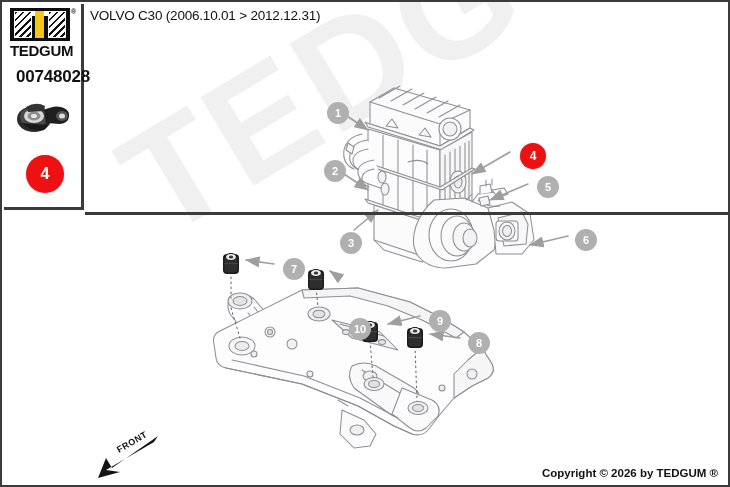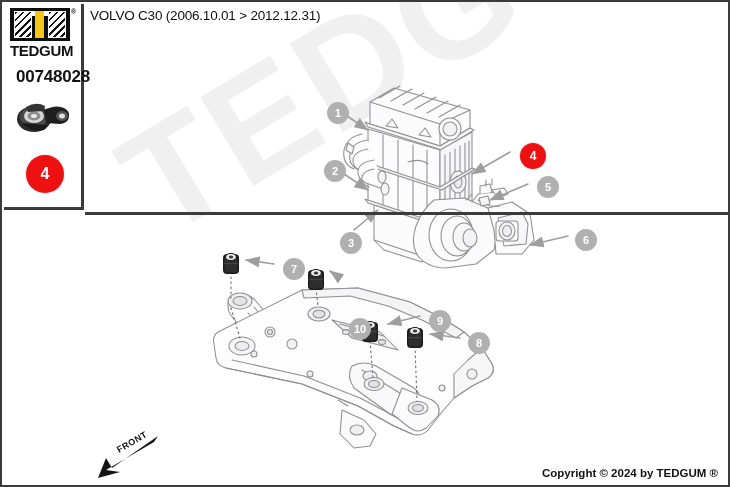--- a/index.html
+++ b/index.html
@@ -403,15 +403,15 @@
   <div class="marker red" style="left:518px;top:141px;">4</div>
   <div class="marker grey" style="left:535px;top:174px;">5</div>
   <div class="marker grey" style="left:573px;top:227px;">6</div>
   <div class="marker grey" style="left:281px;top:256px;">7</div>
   <div class="marker grey" style="left:466px;top:330px;">8</div>
   <div class="marker grey" style="left:427px;top:308px;">9</div>
   <div class="marker grey" style="left:347px;top:270px;margin-top:46px;">10</div>
 
   <div class="front-label" style="left:113px;top:444px;transform:rotate(-30deg);transform-origin:0 0;">FRONT</div>
 
-  <div class="copyright">Copyright © 2024 by TEDGUM ®</div>
+  <div class="copyright">Copyright © 2026 by TEDGUM ®</div>
 
 </div>
 
 </body></html>

